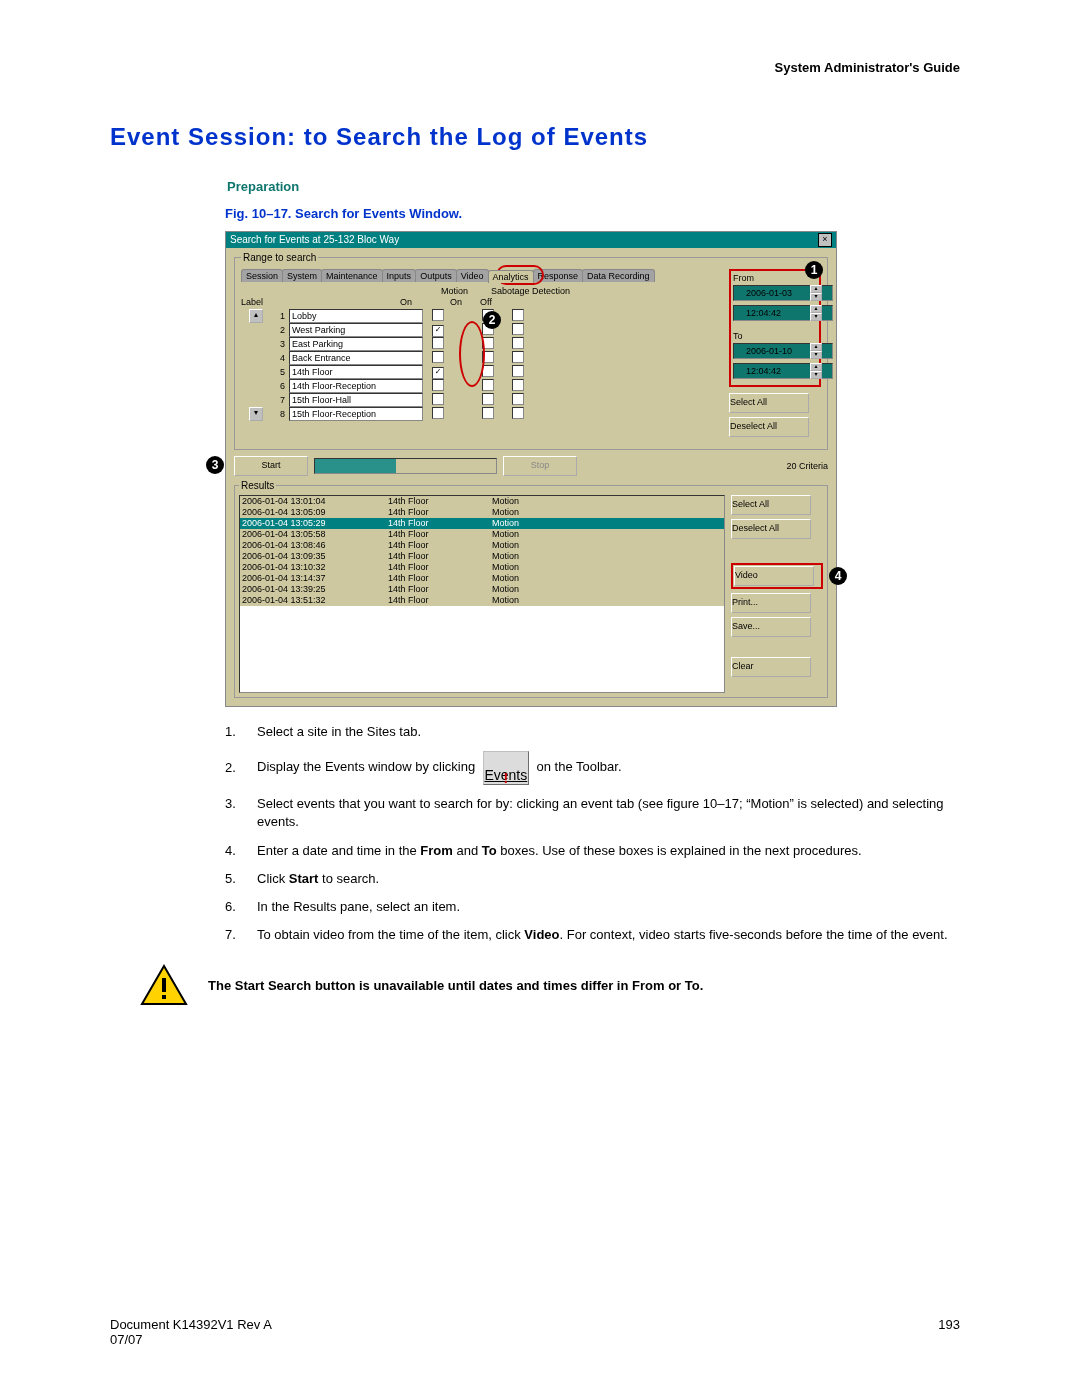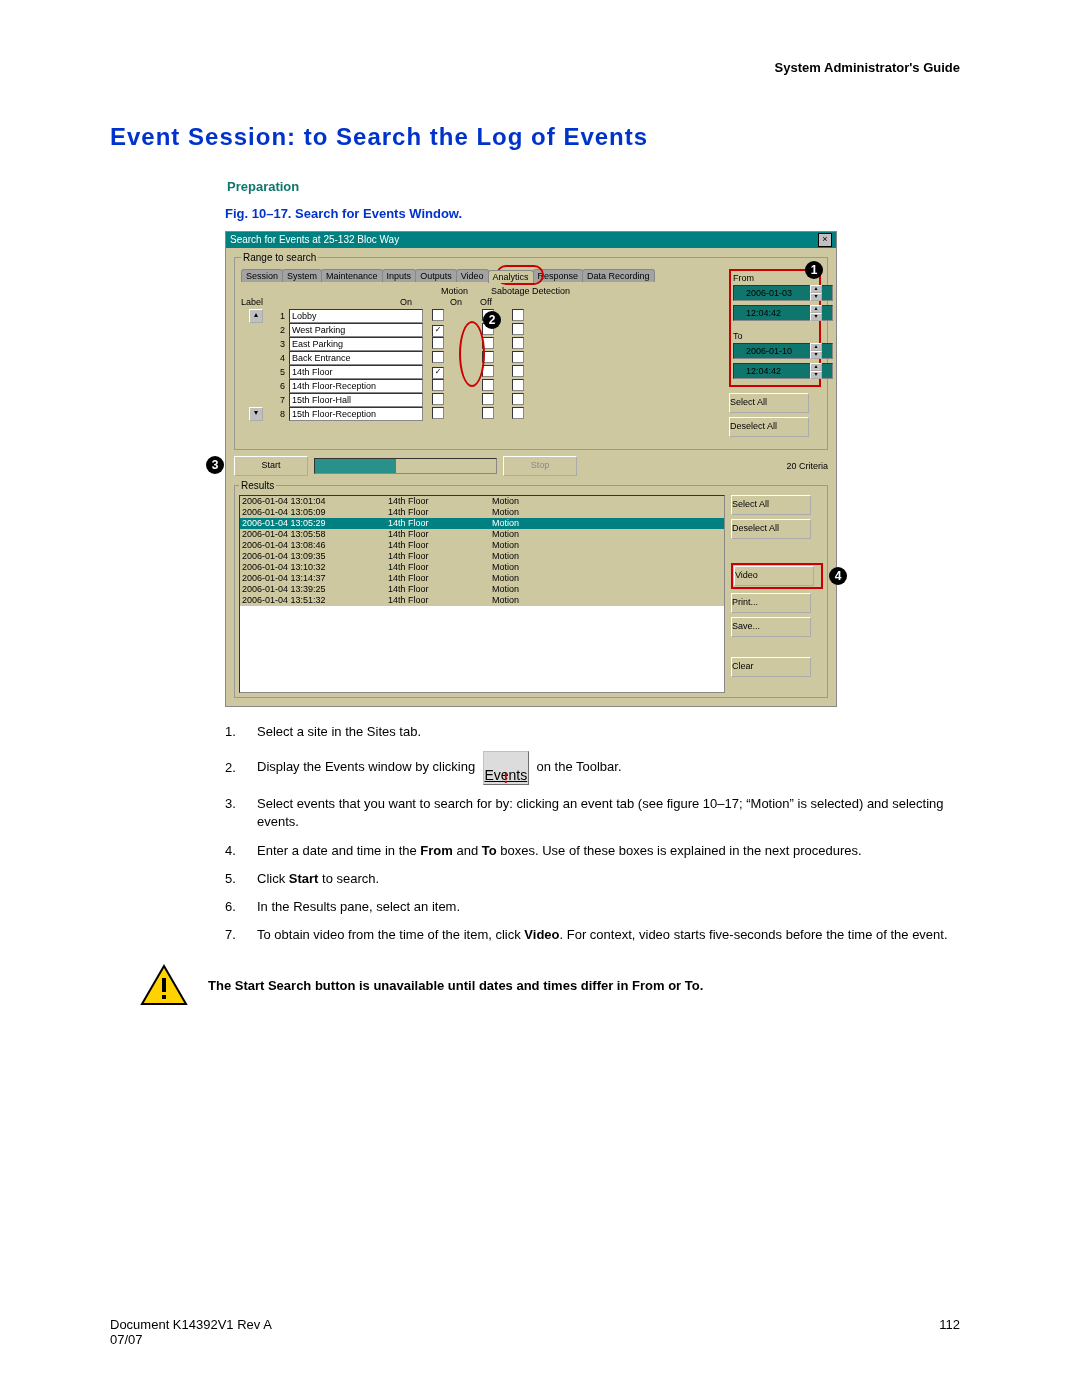--- a/index.html
+++ b/index.html
@@ -689,15 +689,15 @@
       <rect x="22" y="31" width="4" height="4" fill="#000"></rect>
     </svg>
     <div class="warn-text">The Start Search button is unavailable until dates and times differ in From or To.</div>
   </div>
 
   <div class="footer">
     <div>
       <span>Document K14392V1 Rev A</span><br>
       <span>07/07</span>
     </div>
-    <div>112</div>
+    <div>193</div>
   </div>
 </div>
 
 </body></html>

